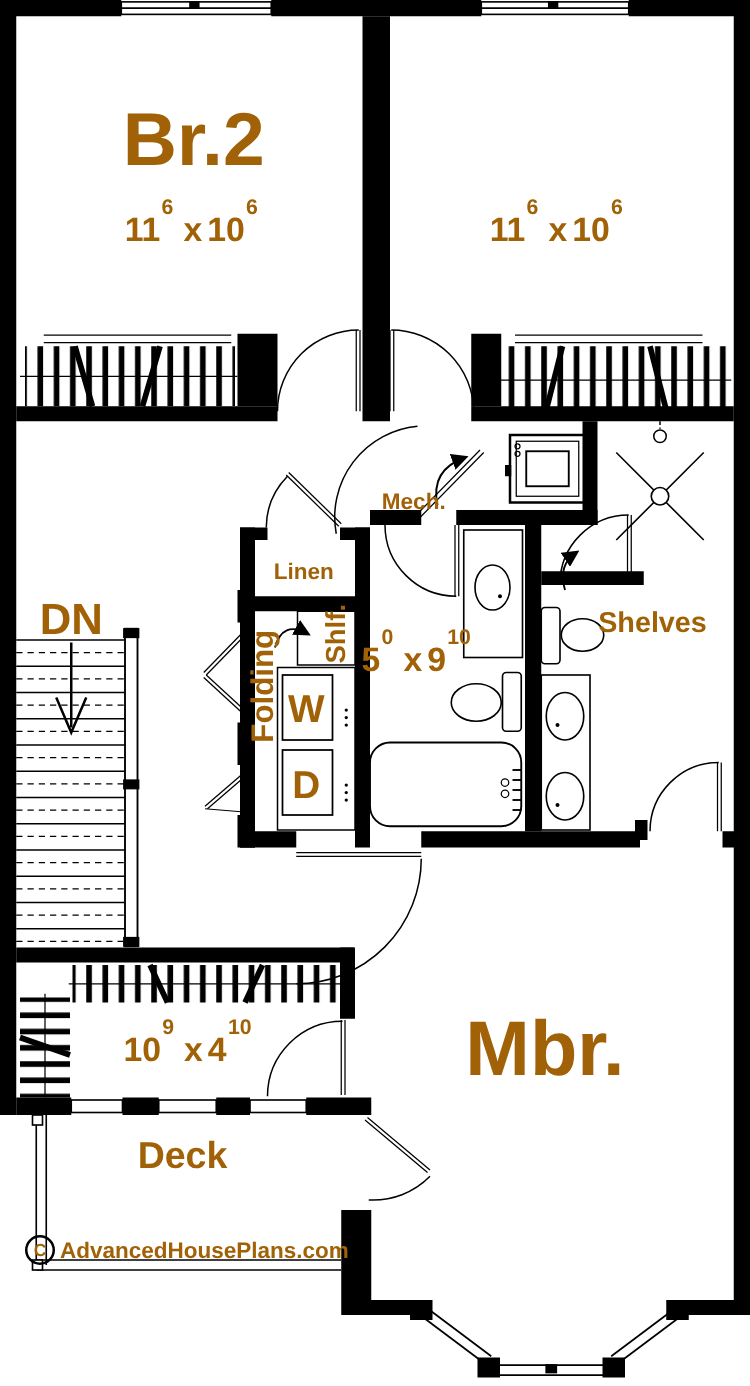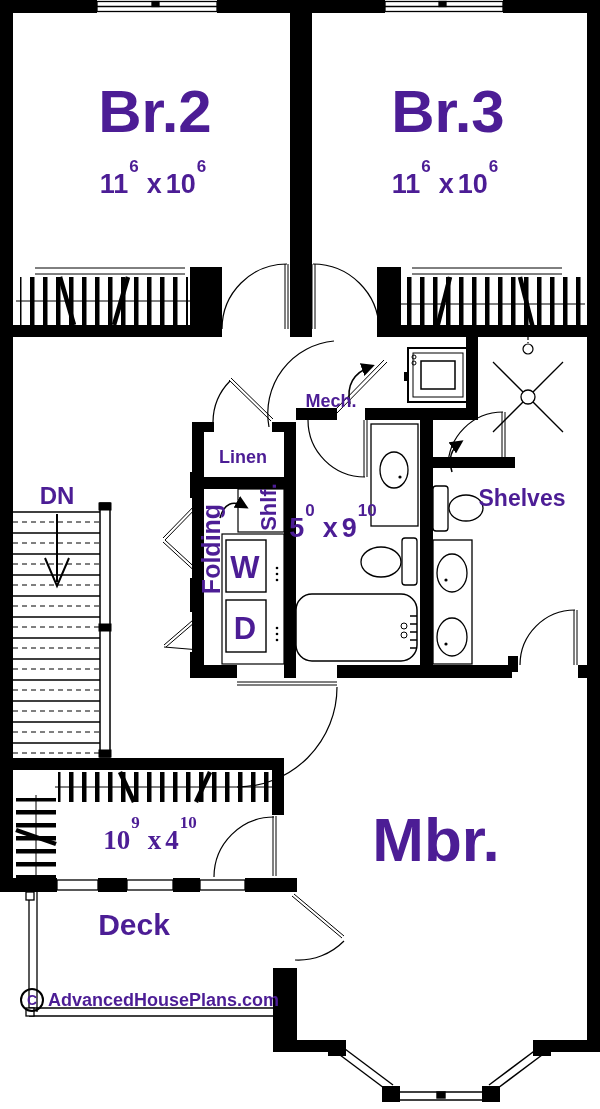--- a/index.html
+++ b/index.html
@@ -1,33 +1,33 @@
 <!DOCTYPE html>
 <html><head>
 <meta charset="utf-8">
 <style>
   html,body{margin:0;padding:0;background:#fff;}
   .plan{position:relative;width:600px;height:1109px;background:#fff;overflow:hidden;
-        font-family:"Liberation Sans", sans-serif;color:#4c1d95;}
+        font-family:"Liberation Sans", sans-serif;color:#a16207;}
   .plan svg{position:absolute;left:0;top:0;}
   .lbl{position:absolute;transform:translate(-50%,-50%);font-weight:bold;white-space:nowrap;
        line-height:1;letter-spacing:0px;}
   .rot{transform:translate(-50%,-50%) rotate(-90deg);}
   .room-name{font-size:60px;}
   .room-name-xl{font-size:62px;}
   .room-name-md{font-size:30px;}
   .dim{font-size:27px;text-align:center;}
   .dim sup{font-size:17px;position:relative;top:-11px;margin-left:1px;margin-right:4px;}
   .dim .xsep{margin:0 4px;}
   .small-lbl{font-size:18px;}
   .tiny-lbl{font-size:23px;margin-top:15px;}
   .vert-lbl{font-size:22px;}
   .vert-lbl2{font-size:25px;}
   .wd-lbl{font-size:31px;}
-  .dn-lbl{font-size:24px;}
+  .dn-lbl{font-size:35px;}
   .copyright{position:absolute;left:20px;top:988px;display:flex;align-items:center;
              font-weight:bold;font-size:18px;}
   .copyright .csym{display:inline-flex;align-items:center;justify-content:center;
      width:20px;height:20px;border:2px solid #000;border-radius:50%;font-size:14px;
      margin-right:4px;flex:0 0 auto;}
 </style>
 </head>
 <body>
 
 <div class="plan">
@@ -297,44 +297,43 @@
     <path d="M 452,472 Q 446,452 461,442" marker-end="url(#ah)"></path>
     <path d="M 220,518 Q 226,496 246,507" marker-end="url(#ah)"></path>
   </g>
 </svg>
 
 <div class="lbl room-name" style="left:155px;top:112px;">Br.2</div>
 <div class="lbl dim" style="left:155px;top:183px;">
   <span>11</span><sup>6</sup><span class="xsep">x</span><span>10</span><sup>6</sup>
 </div>
 
-<div class="lbl room-name" style="left:448px;top:112px;">Br.3</div>
 <div class="lbl dim" style="left:447px;top:183px;">
   <span>11</span><sup>6</sup><span class="xsep">x</span><span>10</span><sup>6</sup>
 </div>
 
 <div class="lbl small-lbl" style="left:331px;top:401px;">Mech.</div>
 <div class="lbl small-lbl" style="left:243px;top:457px;">Linen</div>
 <div class="lbl vert-lbl rot" style="left:269px;top:507px;">Shlf.</div>
 <div class="lbl vert-lbl2 rot" style="left:211px;top:549px;">Folding</div>
 <div class="lbl wd-lbl" style="left:245px;top:567px;">W</div>
 <div class="lbl wd-lbl" style="left:245px;top:628px;">D</div>
 <div class="lbl dn-lbl" style="left:57px;top:496px;">DN</div>
 
 <div class="lbl dim" style="left:335px;top:527px;">
   <span>5</span><sup>0</sup><span class="xsep">x</span><span>9</span><sup>10</sup>
 </div>
 
 <div class="lbl tiny-lbl" style="left:522px;top:483px;">Shelves</div>
 
-<div class="lbl dim" style="left:152px;top:839px;font-family:Liberation Serif, serif;">
+<div class="lbl dim" style="left:152px;top:839px;">
   <span>10</span><sup>9</sup><span class="xsep">x</span><span>4</span><sup>10</sup>
 </div>
 
-<div class="lbl room-name-md" style="left:134px;top:925px;text-align:right;">Deck</div>
+<div class="lbl room-name-md" style="left:146px;top:925px;text-align:right;">Deck</div>
 
 <div class="lbl room-name-xl" style="left:436px;top:840px;">Mbr.</div>
 
 <div class="copyright">
   <span class="csym">C</span>
   <span>AdvancedHousePlans.com</span>
 </div>
 </div>
 
 </body></html>

